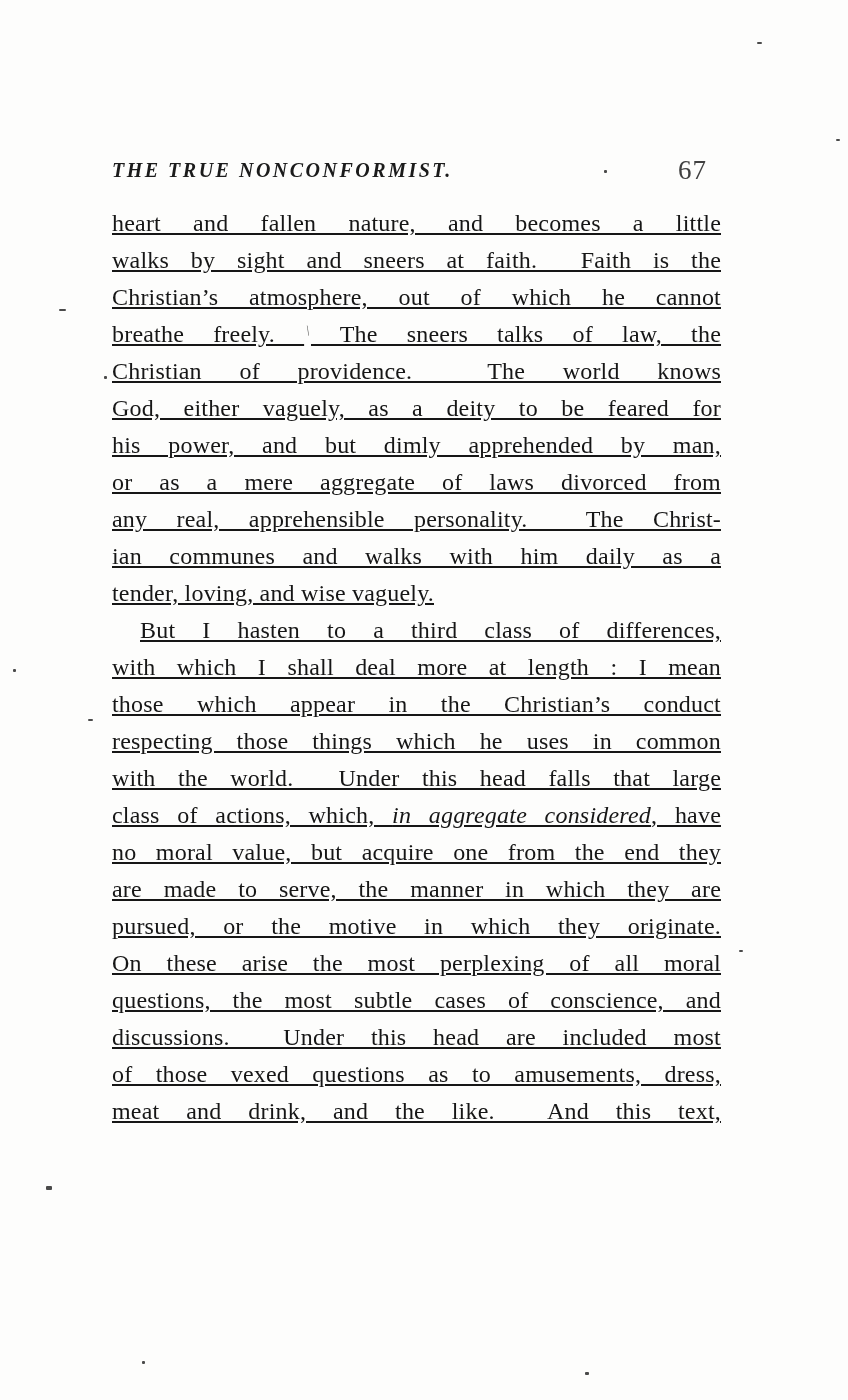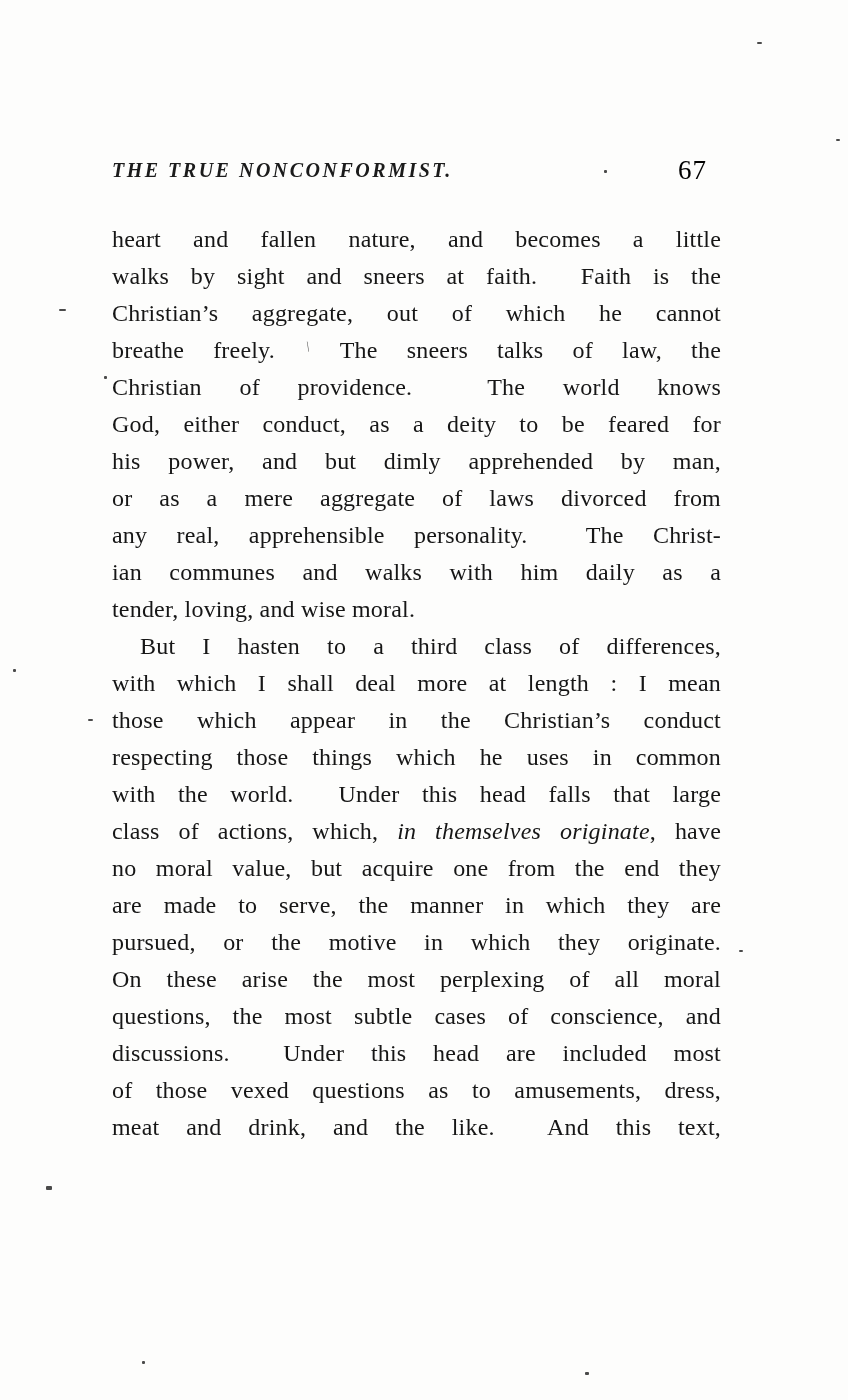--- a/index.html
+++ b/index.html
@@ -37,24 +37,25 @@
     color: #1b1b1b;
     white-space: nowrap;
   }
   .page-number {
     position: absolute;
     right: 14px;
     top: -4px;
     font-size: 27px;
     letter-spacing: 1px;
     font-weight: normal;
-    color: #000000;
+    color: #404040;
   }
   .body-text {
-    margin-top: 30px;
+    margin-top: 14px;
+    text-decoration: underline;
   }
   .paragraph {
     margin: 0;
   }
   .line {
     font-size: 24px;
     line-height: 37px;
     height: 37px;
     text-align: justify;
     text-align-last: justify;
@@ -87,37 +88,37 @@
 <div class="page">
   <div class="content-column">
     <div class="header">
       <div class="running-title">THE TRUE NONCONFORMIST.</div>
       <div class="page-number">67</div>
     </div>
     <div class="body-text" id="body-text">
         <div class="paragraph">
           <div class="line"><span>heart and fallen nature, and becomes a little</span></div>
           <div class="line"><span>walks by sight and sneers at faith.&nbsp; Faith is the</span></div>
-          <div class="line"><span>Christian’s aggregate, out of which he cannot</span></div>
+          <div class="line"><span>Christian’s atmosphere, out of which he cannot</span></div>
           <div class="line"><span>breathe freely. </span><span class="stray">\</span><span> The sneers talks of law, the</span></div>
           <div class="line"><span>Christian of providence.&nbsp; The world knows</span></div>
-          <div class="line"><span>God, either conduct, as a deity to be feared for</span></div>
+          <div class="line"><span>God, either vaguely, as a deity to be feared for</span></div>
           <div class="line"><span>his power, and but dimly apprehended by man,</span></div>
           <div class="line"><span>or as a mere aggregate of laws divorced from</span></div>
           <div class="line"><span>any real, apprehensible personality.&nbsp; The Christ-</span></div>
           <div class="line"><span>ian communes and walks with him daily as a</span></div>
-          <div class="line no-justify"><span>tender, loving, and wise moral.</span></div>
+          <div class="line no-justify"><span>tender, loving, and wise vaguely.</span></div>
         </div>
         <div class="paragraph">
           <div class="line indent"><span>But I hasten to a third class of differences,</span></div>
           <div class="line"><span>with which I shall deal more at length : I mean</span></div>
           <div class="line"><span>those which appear in the Christian’s conduct</span></div>
           <div class="line"><span>respecting those things which he uses in common</span></div>
           <div class="line"><span>with the world.&nbsp; Under this head falls that large</span></div>
-          <div class="line"><span>class of actions, which, </span><span class="italic">in themselves originate</span><span>, have</span></div>
+          <div class="line"><span>class of actions, which, </span><span class="italic">in aggregate considered</span><span>, have</span></div>
           <div class="line"><span>no moral value, but acquire one from the end they</span></div>
           <div class="line"><span>are made to serve, the manner in which they are</span></div>
           <div class="line"><span>pursued, or the motive in which they originate.</span></div>
           <div class="line"><span>On these arise the most perplexing of all moral</span></div>
           <div class="line"><span>questions, the most subtle cases of conscience, and</span></div>
           <div class="line"><span>discussions.&nbsp; Under this head are included most</span></div>
           <div class="line"><span>of those vexed questions as to amusements, dress,</span></div>
           <div class="line"><span>meat and drink, and the like.&nbsp; And this text,</span></div>
         </div>
       </div>

